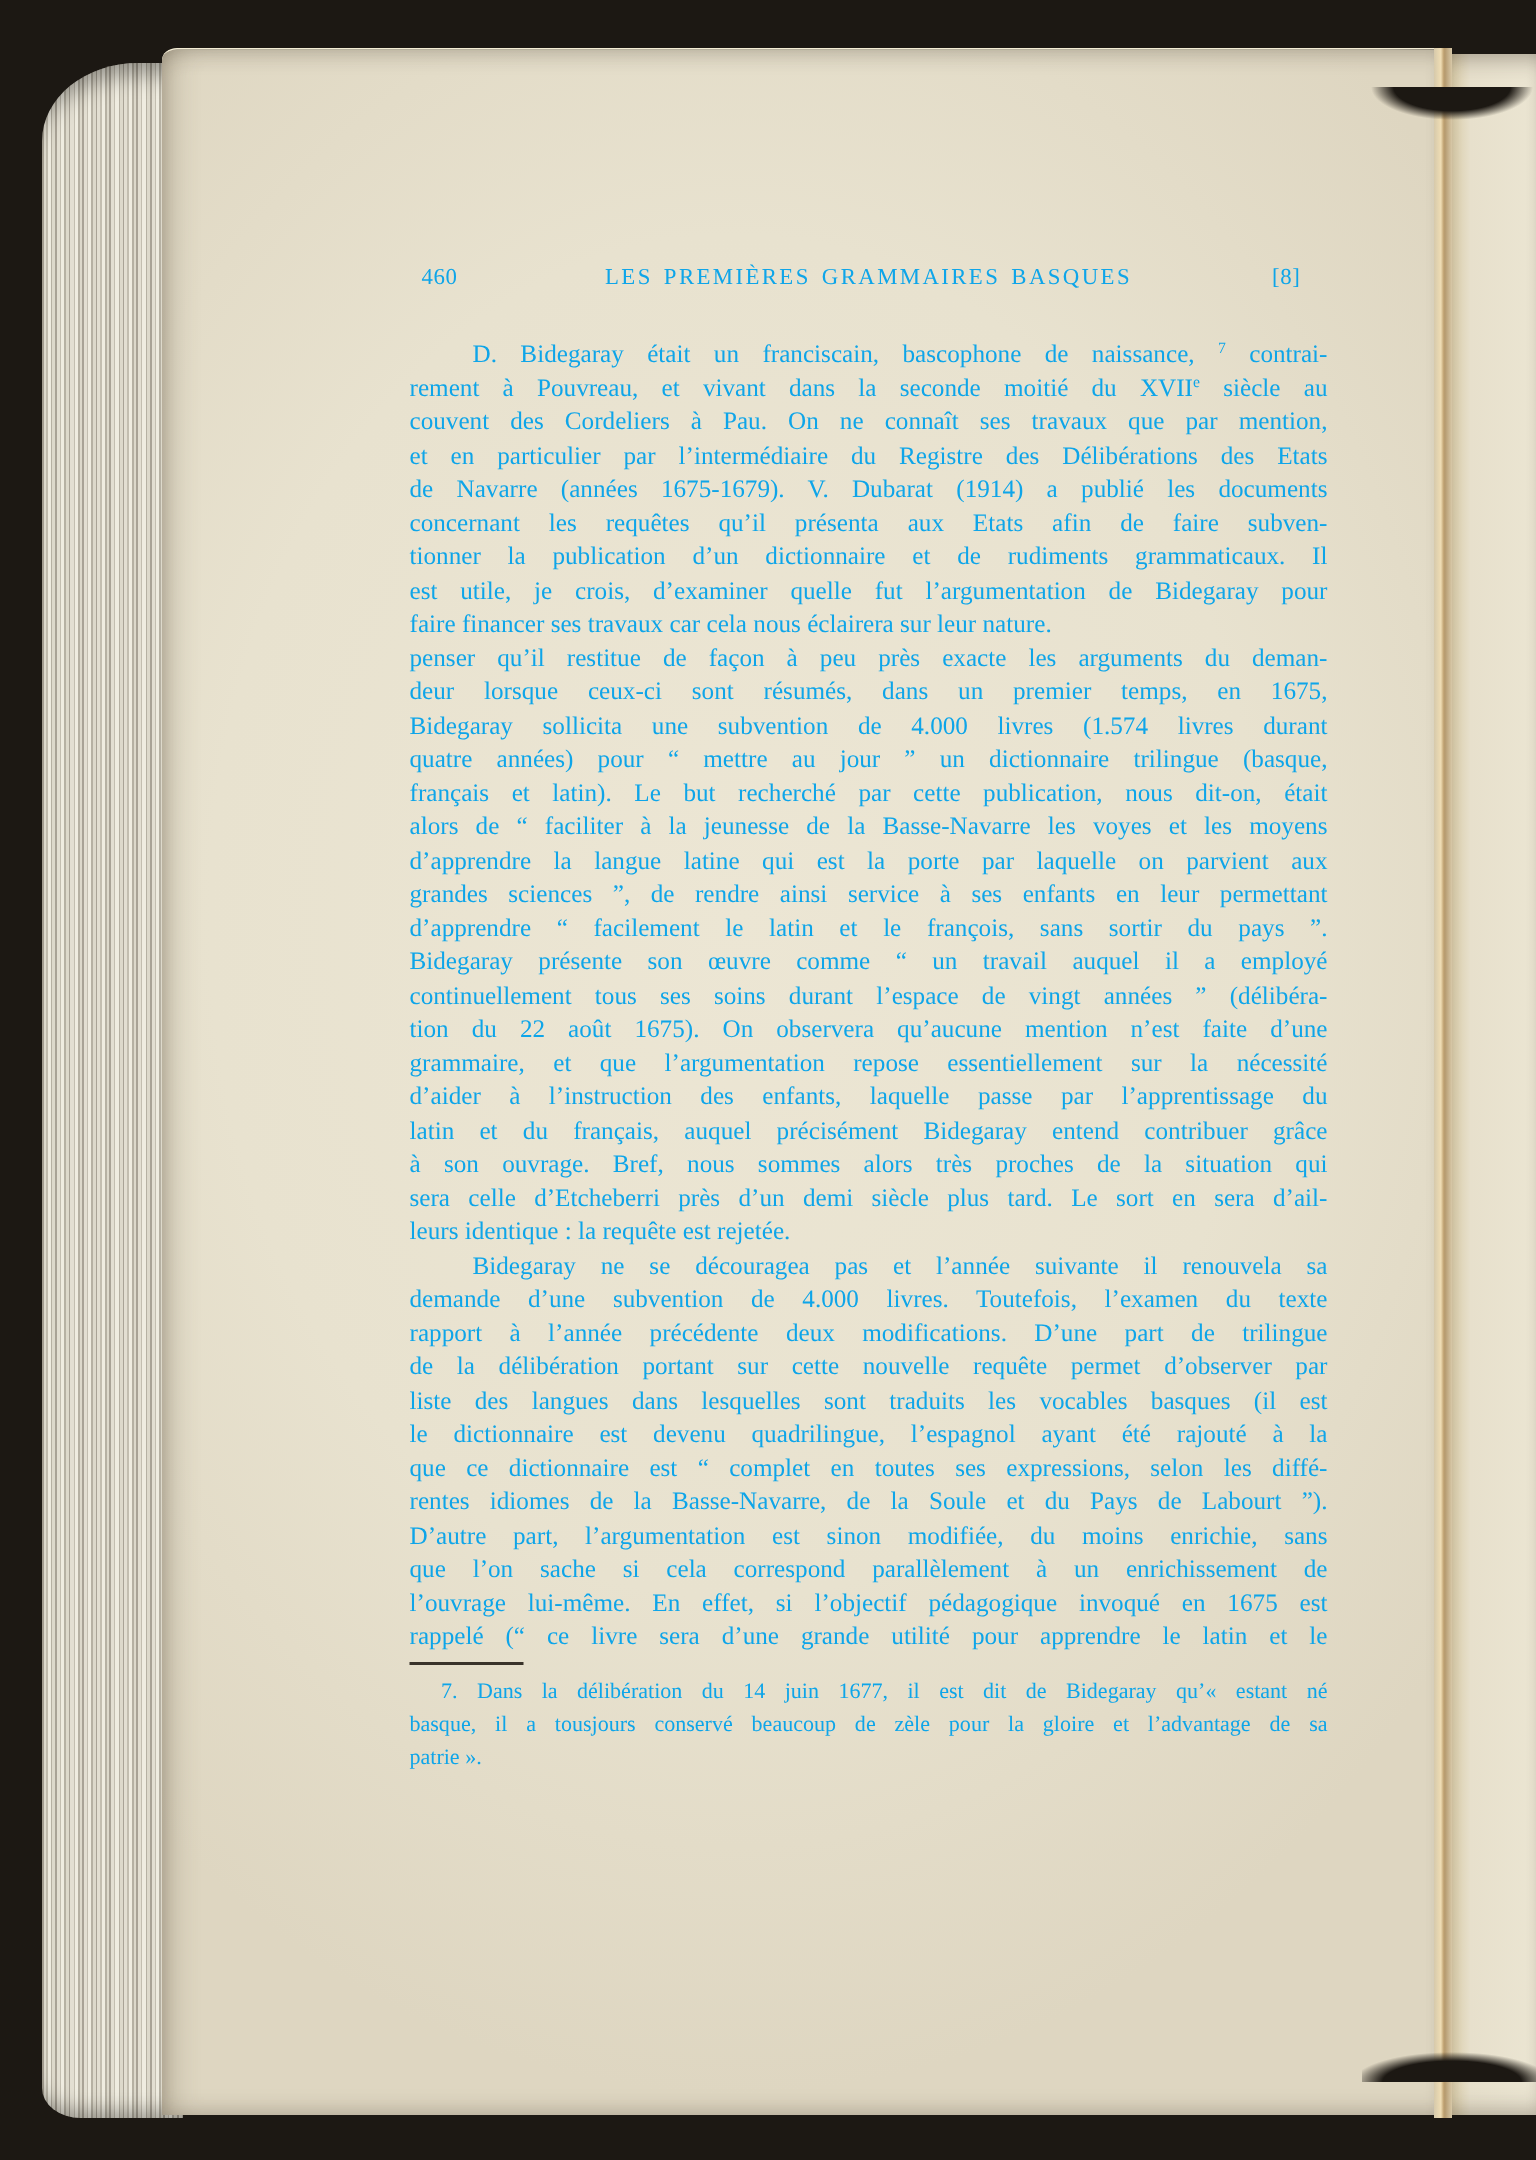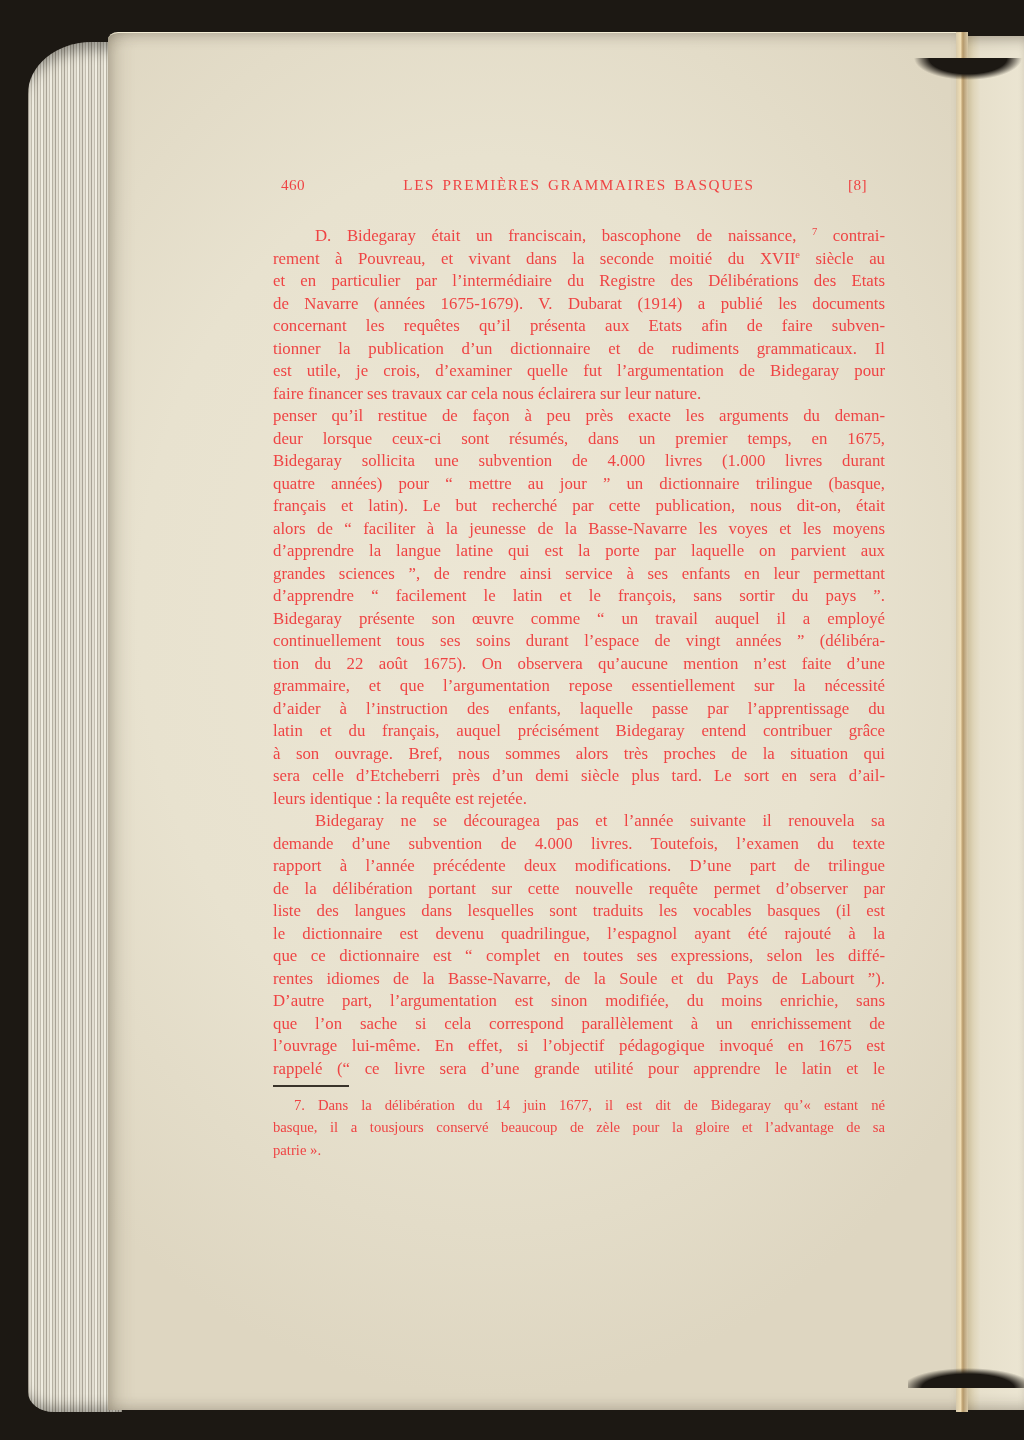--- a/index.html
+++ b/index.html
@@ -50,21 +50,21 @@
     background: radial-gradient(50% 100% at 50% 0%, #1c1813 72%, rgba(28,24,19,0) 100%);
   }
   .bottom-notch {
     position: absolute; left: 880px; bottom: 24px; width: 120px; height: 20px;
     background: radial-gradient(55% 100% at 50% 100%, #1c1813 70%, rgba(28,24,19,0) 100%);
   }
 
   
   .content {
     position: absolute; left: 273px; top: 176px; width: 612px;
-    color: #ef4444;
+    color: #0ea5e9;
   }
   .page-header {
     position: relative; height: 20px;
     font-size: 15.2px; letter-spacing: 0.4px;
   }
   .page-header .pnum { position: absolute; left: 8px; top: 0; }
   .page-header .rtitle {
     position: absolute; left: 0; right: 0; top: 0; text-align: center;
     letter-spacing: 1.6px; word-spacing: 2px;
   }
@@ -99,32 +99,33 @@
       <span class="pnum">460</span>
       <span class="rtitle">LES PREMIÈRES GRAMMAIRES BASQUES</span>
       <span class="pmark">[8]</span>
     </div>
 
     <div class="body-text">
 
       <div>
         <div class="line ind"><span>D. Bidegaray était un franciscain, bascophone de naissance, </span><sup class="fnref">7</sup><span> contrai-</span></div>
         <div class="line"><span>rement à Pouvreau, et vivant dans la seconde moitié du XVII</span><sup class="ord">e</sup><span> siècle au</span></div>
+        <div class="line">couvent des Cordeliers à Pau. On ne connaît ses travaux que par mention,</div>
         <div class="line">et en particulier par l’intermédiaire du Registre des Délibérations des Etats</div>
         <div class="line">de Navarre (années 1675-1679). V. Dubarat (1914) a publié les documents</div>
         <div class="line">concernant les requêtes qu’il présenta aux Etats afin de faire subven-</div>
         <div class="line">tionner la publication d’un dictionnaire et de rudiments grammaticaux. Il</div>
         <div class="line">est utile, je crois, d’examiner quelle fut l’argumentation de Bidegaray pour</div>
         <div class="line end">faire financer ses travaux car cela nous éclairera sur leur nature.</div>
       </div>
 
       <div>
         <div class="line">penser qu’il restitue de façon à peu près exacte les arguments du deman-</div>
         <div class="line">deur lorsque ceux-ci sont résumés, dans un premier temps, en 1675,</div>
-        <div class="line">Bidegaray sollicita une subvention de 4.000 livres (1.000 livres durant</div>
+        <div class="line">Bidegaray sollicita une subvention de 4.000 livres (1.574 livres durant</div>
         <div class="line">quatre années) pour “ mettre au jour ” un dictionnaire trilingue (basque,</div>
         <div class="line">français et latin). Le but recherché par cette publication, nous dit-on, était</div>
         <div class="line">alors de “ faciliter à la jeunesse de la Basse-Navarre les voyes et les moyens</div>
         <div class="line">d’apprendre la langue latine qui est la porte par laquelle on parvient aux</div>
         <div class="line">grandes sciences ”, de rendre ainsi service à ses enfants en leur permettant</div>
         <div class="line">d’apprendre “ facilement le latin et le françois, sans sortir du pays ”.</div>
         <div class="line">Bidegaray présente son œuvre comme “ un travail auquel il a employé</div>
         <div class="line">continuellement tous ses soins durant l’espace de vingt années ” (délibéra-</div>
         <div class="line">tion du 22 août 1675). On observera qu’aucune mention n’est faite d’une</div>
         <div class="line">grammaire, et que l’argumentation repose essentiellement sur la nécessité</div>

